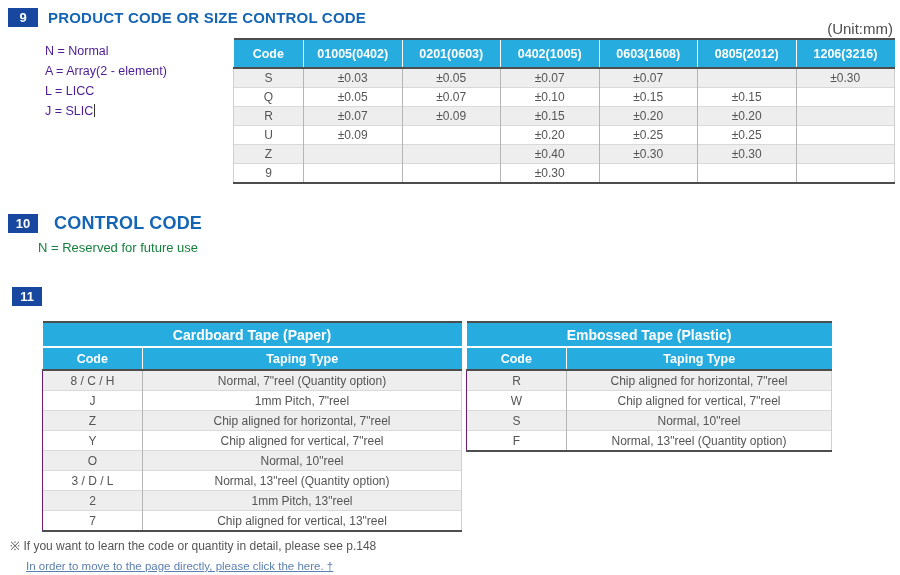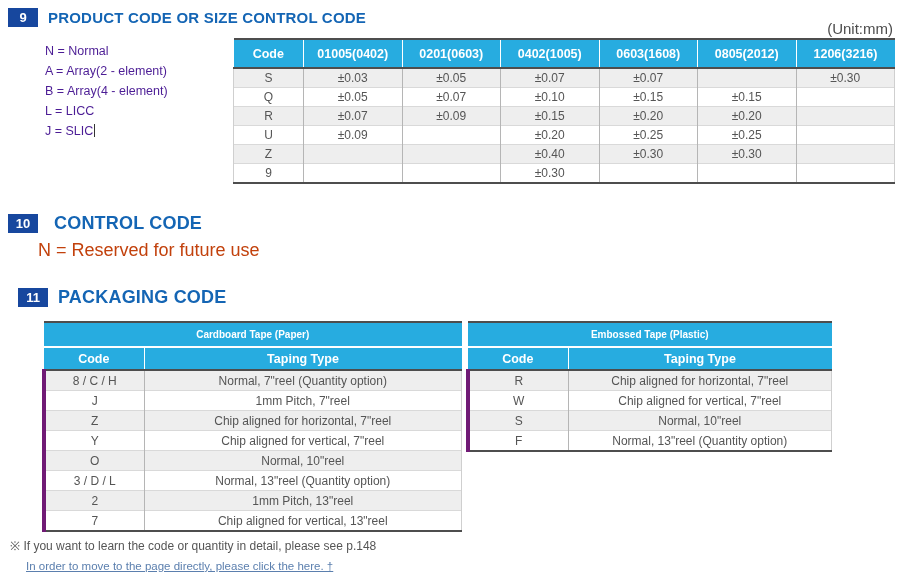--- a/index.html
+++ b/index.html
@@ -18,21 +18,21 @@
   .sec-title { color:#1465b4; font-weight:bold; font-size:15px; letter-spacing:.2px; }
   .sec-title.small { font-size:18px; }
 
   .unit-note { position:absolute; top:20px; right:7px; font-size:15px; color:#4d4d4d; }
 
   
   .legend { position:absolute; left:45px; top:41px; font-size:12.5px; color:#4c1d95; }
   .legend .legend-line { height:20px; line-height:20px; }
   .caret { display:inline-block; width:1px; height:13px; background:#333; margin-left:1px; vertical-align:-2px; }
 
-  .plain-note { position:absolute; font-size:18px; color:#c2410c; }
+  .plain-note { position:absolute; font-size:13px; color:#15803d; }
 
   
   table { border-collapse:collapse; table-layout:fixed; width:100%; }
   th, td { padding:0; overflow:hidden; white-space:nowrap; }
 
   
   .size-wrap { position:absolute; left:233px; top:38px; width:662px; }
   .size-table th {
     background:#27ace0; color:#fff; font-weight:bold; font-size:12.5px;
     height:27px; border-top:2px solid #4d4d4d; border-bottom:2px solid #4d4d4d;
@@ -47,34 +47,34 @@
   .size-table td:last-child { border-right:1px solid #cfcfcf; }
   .size-table tbody tr:nth-child(odd) td { background:#eeeeee; }
   .size-table tbody tr:last-child td { border-bottom:2px solid #4d4d4d; }
 
   
   .pkg-wrap { position:absolute; left:42px; top:321px; width:846px; display:flex; gap:4px; }
   .pkg { flex:0 0 auto; }
   .pkg.left  { width:420px; }
   .pkg.right { width:366px; }
   .pkg-table th.group {
-    background:#27ace0; color:#fff; font-weight:bold; font-size:10px; height:23px;
+    background:#27ace0; color:#fff; font-weight:bold; font-size:14px; height:23px;
     border-top:2px solid #4d4d4d; text-align:center;
   }
   .pkg-table th.sub {
     background:#27ace0; color:#fff; font-weight:bold; font-size:12.5px; height:21px;
     border-top:2px solid #fff; border-bottom:2px solid #4d4d4d; text-align:center;
   }
   .pkg-table th.sub + th.sub { border-left:1px solid rgba(255,255,255,.85); }
   .pkg-table td {
     height:19px; font-size:12px; color:#555; text-align:center;
     border-top:1px solid #d9d9d9;
   }
   .pkg-table td + td { border-left:1px solid #b5b5b5; }
-  .pkg-table td:first-child { border-left:4px solid #701a75; }
+  .pkg-table td:first-child { border-left:1px solid #701a75; }
   .pkg-table td:last-child  { border-right:1px solid #cfcfcf; }
   .pkg-table tbody tr:nth-child(odd) td { background:#eeeeee; }
   .pkg-table tbody tr:last-child td { border-bottom:2px solid #4d4d4d; }
 
   
   .foot1 { position:absolute; left:10px; top:537px; font-size:12px; color:#555; }
   .foot2 { position:absolute; left:26px; top:560px; font-size:11.5px; color:#5b7fae; cursor:pointer;text-decoration:underline; }
 </style>
 </head>
 <body>
@@ -83,21 +83,20 @@
 
   <div class="sec-head" style="left:8px; top:8px;">
     <span class="badge">9</span>
     <span class="sec-title">PRODUCT CODE OR SIZE CONTROL CODE</span>
   </div>
   <div class="unit-note">(Unit:mm)</div>
 
   <div class="legend">
       <div class="legend-line">N = Normal</div>
       <div class="legend-line">A = Array(2 - element)</div>
-      <div class="legend-line">B = Array(4 - element)</div>
       <div class="legend-line">L = LICC</div>
       <div class="legend-line">J = SLIC<span class="caret"></span></div>
     </div>
 
   <div class="size-wrap">
     <table class="size-table">
       <colgroup>
           <col style="width:70px">
           <col>
           <col>
@@ -175,23 +174,22 @@
         </tbody>
     </table>
   </div>
 
   <div class="sec-head" style="left:8px; top:213px;gap:16px;">
     <span class="badge">10</span>
     <span class="sec-title small">CONTROL CODE</span>
   </div>
   <div class="plain-note" style="left:38px; top:240px;">N = Reserved for future use</div>
 
-  <div class="sec-head" style="left:18px; top:287px;">
+  <div class="sec-head" style="left:0; top:287px;padding-left:12px;">
     <span class="badge">11</span>
-    <span class="sec-title small">PACKAGING CODE</span>
   </div>
 
   <div class="pkg-wrap">
     <div class="pkg left">
         <table class="pkg-table">
           <colgroup>
             <col style="width: 100px;">
             <col>
           </colgroup>
           <thead>

